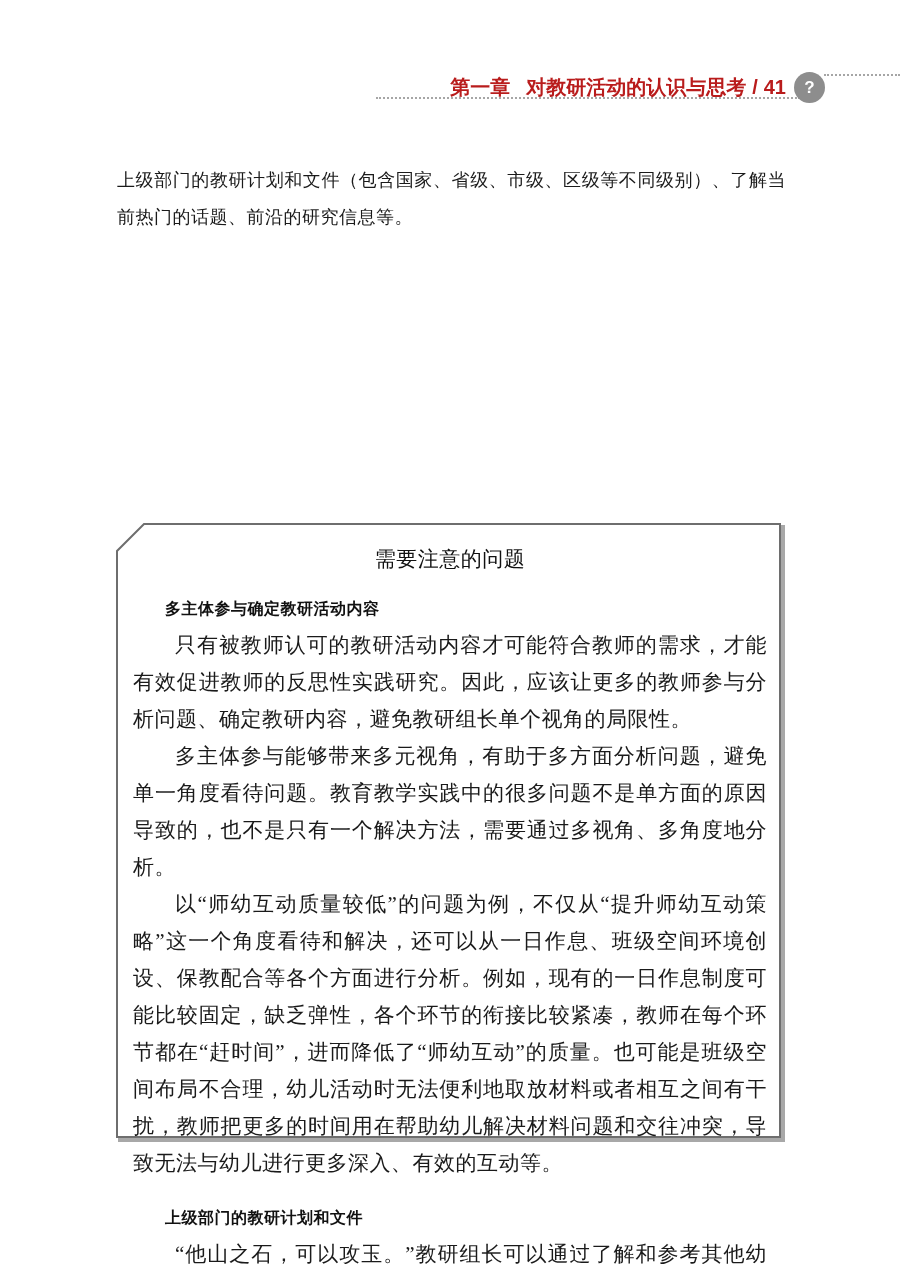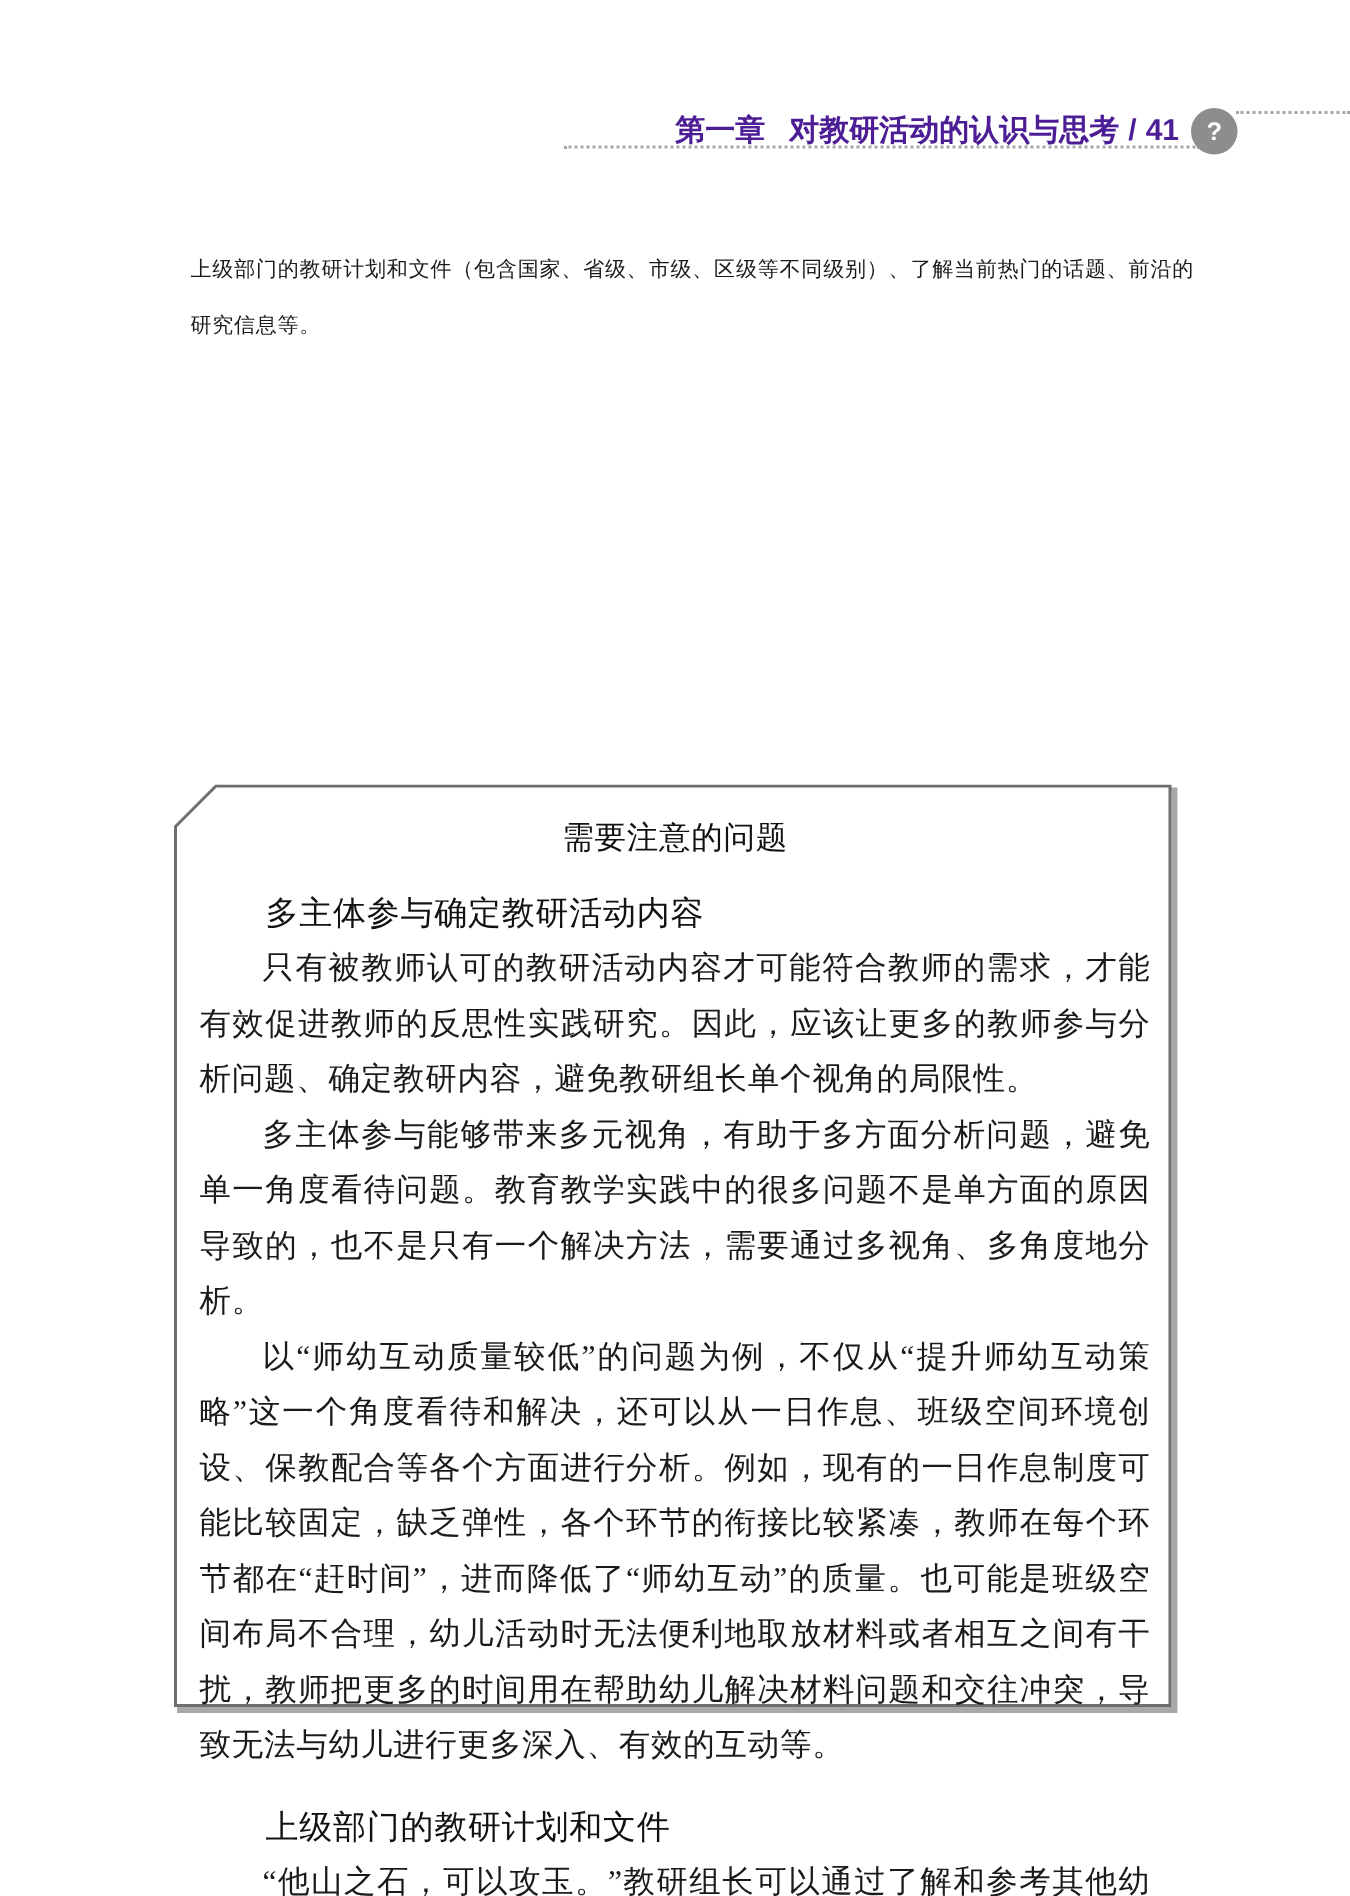--- a/index.html
+++ b/index.html
@@ -19,21 +19,21 @@
   .header-title {
     position: absolute;
     top: 74px;
     left: 0;
     right: 114px;
     text-align: right;
     font-family: "Liberation Sans", "DejaVu Sans", sans-serif;
     font-weight: 700;
     font-size: 20px;
     line-height: 26px;
-    color: #4c1d95;
+    color: #b91c1c;
     white-space: nowrap;
   }
   .header-title .chapter { margin-right: 16px; }
   .header-title .sep { margin: 0 6px; font-weight: 700; }
   .rule {
     position: absolute;
     height: 0;
     border-top: 2px dotted #a6a6a6;
   }
   .rule-left  { top: 97px; left: 376px; width: 424px; }
@@ -51,23 +51,23 @@
     font-weight: 700;
     font-size: 17px;
     line-height: 31px;
     text-align: center;
   }
 
   
   .body-text {
     position: absolute;
     top: 162px;
-    left: 127px;
+    left: 117px;
     width: 669px;
-    font-size: 14px;
+    font-size: 18px;
     line-height: 37px;
     text-align: justify;
     text-justify: inter-ideograph;
     letter-spacing: 0.5px;
   }
   .body-text p { text-indent: 2em; }
   .body-text p.noindent { text-indent: 0; }
 
   
   .notice-box {
@@ -96,22 +96,22 @@
     font-family: "Liberation Sans", "DejaVu Sans", sans-serif;
     font-size: 21px;
     font-weight: 400;
     color: #111111;
     text-align: center;
     line-height: 28px;
     margin: 2px 0 14px 0;
   }
   .box-subheading {
     font-family: "Liberation Sans", "DejaVu Sans", sans-serif;
-    font-size: 22px;
-    font-weight: 400;
+    font-size: 16px;
+    font-weight: 700;
     color: #111111;
     line-height: 26px;
     text-indent: 2em;
     margin: 23px 0 5px 0;
   }
   .box-content p { text-indent: 2em; }
 </style>
 </head>
 <body>
 

